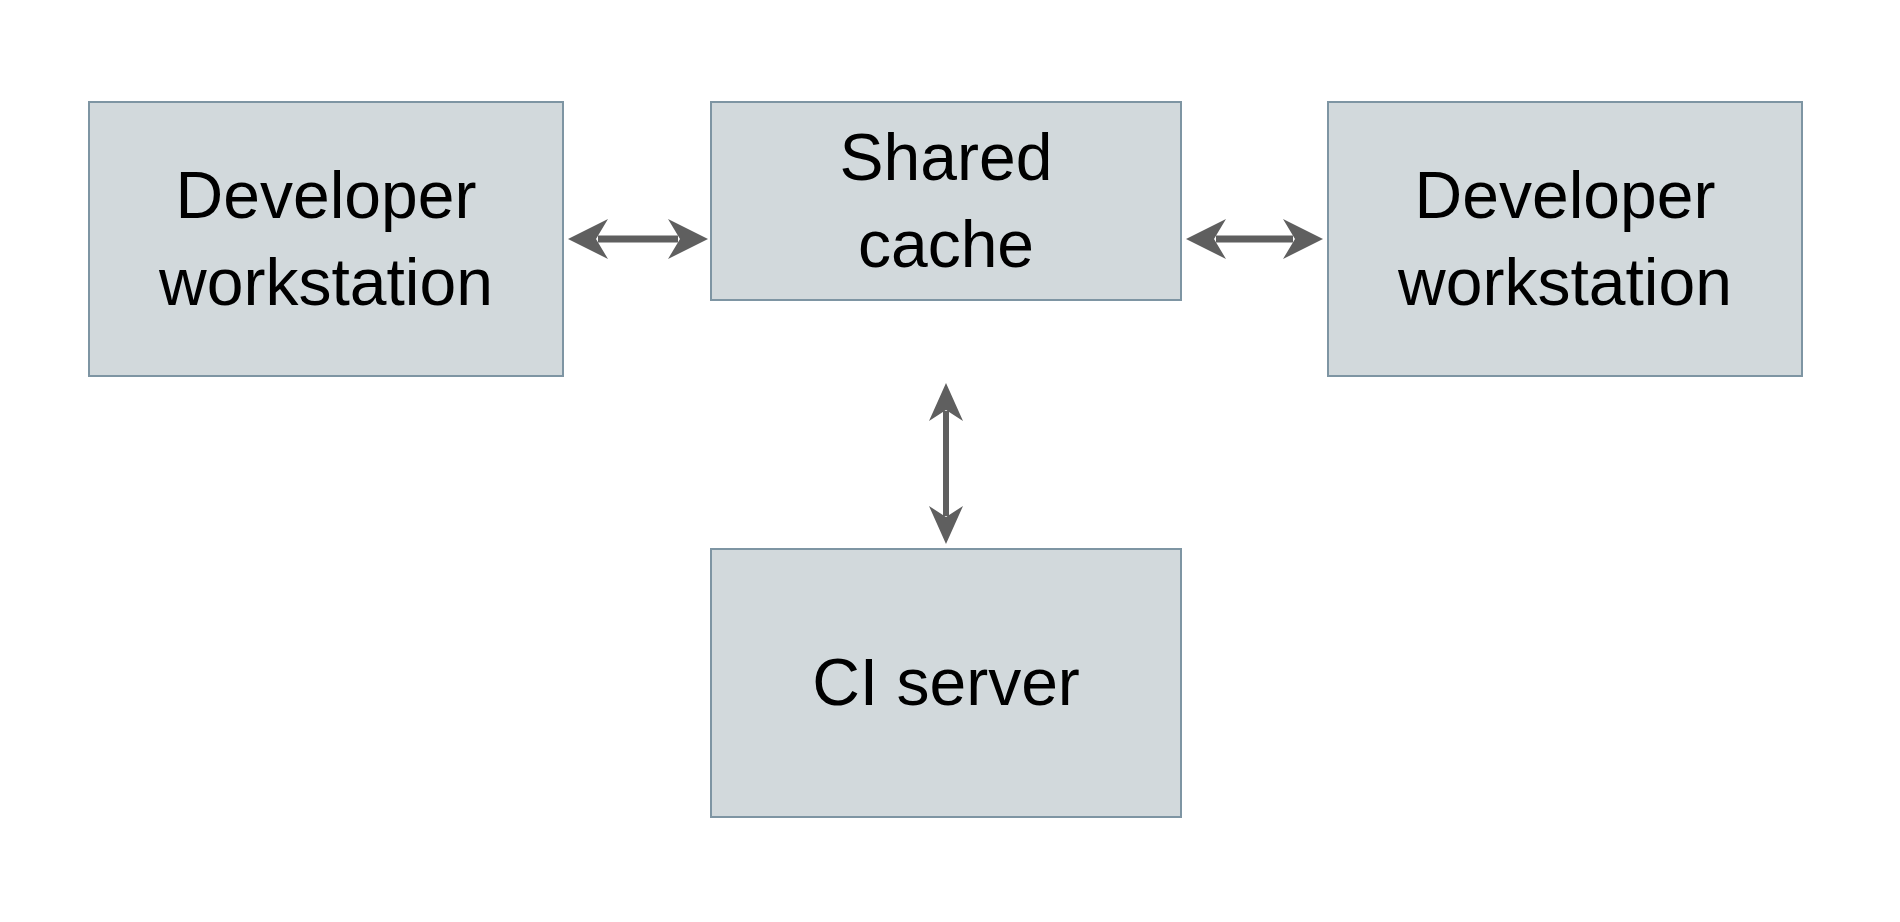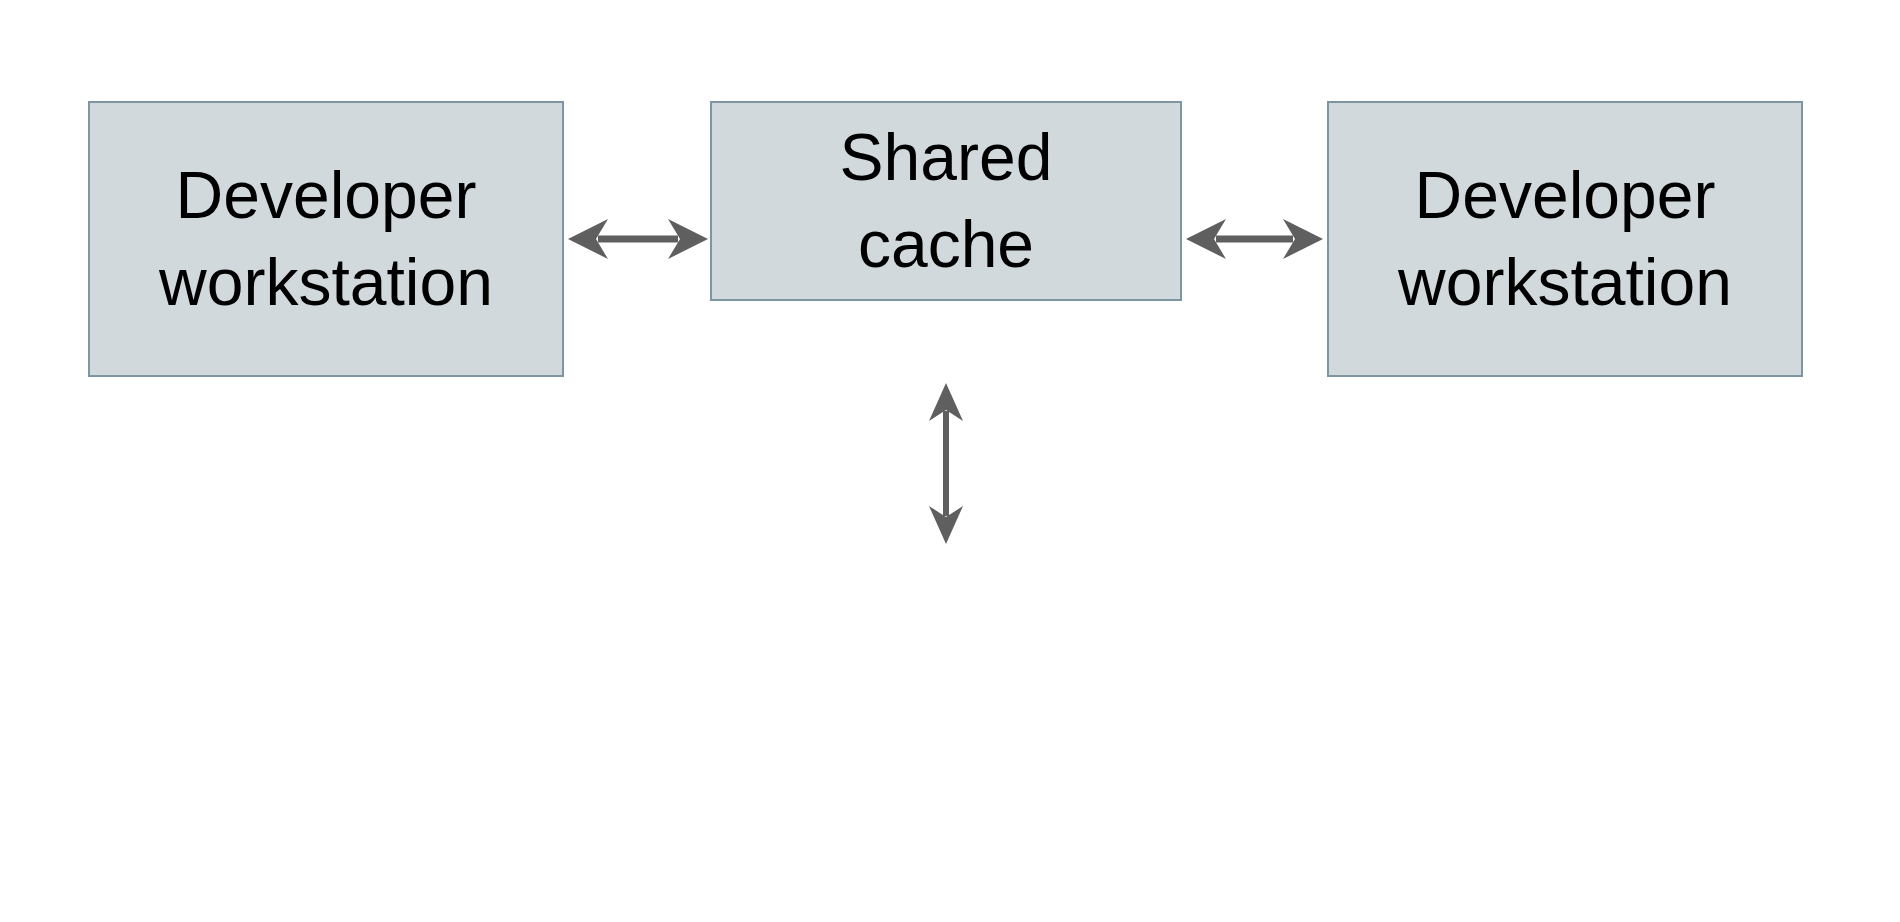--- a/index.html
+++ b/index.html
@@ -58,20 +58,23 @@
   <div class="node node-cache">
     <span class="node-label">Shared
 cache</span>
   </div>
 
   <div class="node node-dev-right">
     <span class="node-label">Developer
 workstation</span>
   </div>
 
+  <div class="node node-ci">
+    <span class="node-label">CI server</span>
+  </div>
 
   <svg class="arrow-layer" width="1900" height="922" viewBox="0 0 1900 922" xmlns="http://www.w3.org/2000/svg">
 
     <g fill="var(--arrow)" stroke="none">
       <line x1="598" y1="239" x2="678" y2="239" stroke="var(--arrow)" stroke-width="7"></line>
       <path d="M568 239 L608 219 L596 239 L608 259 Z"></path>
       <path d="M708 239 L668 219 L680 239 L668 259 Z"></path>
     </g>
 
     <g fill="var(--arrow)" stroke="none">

